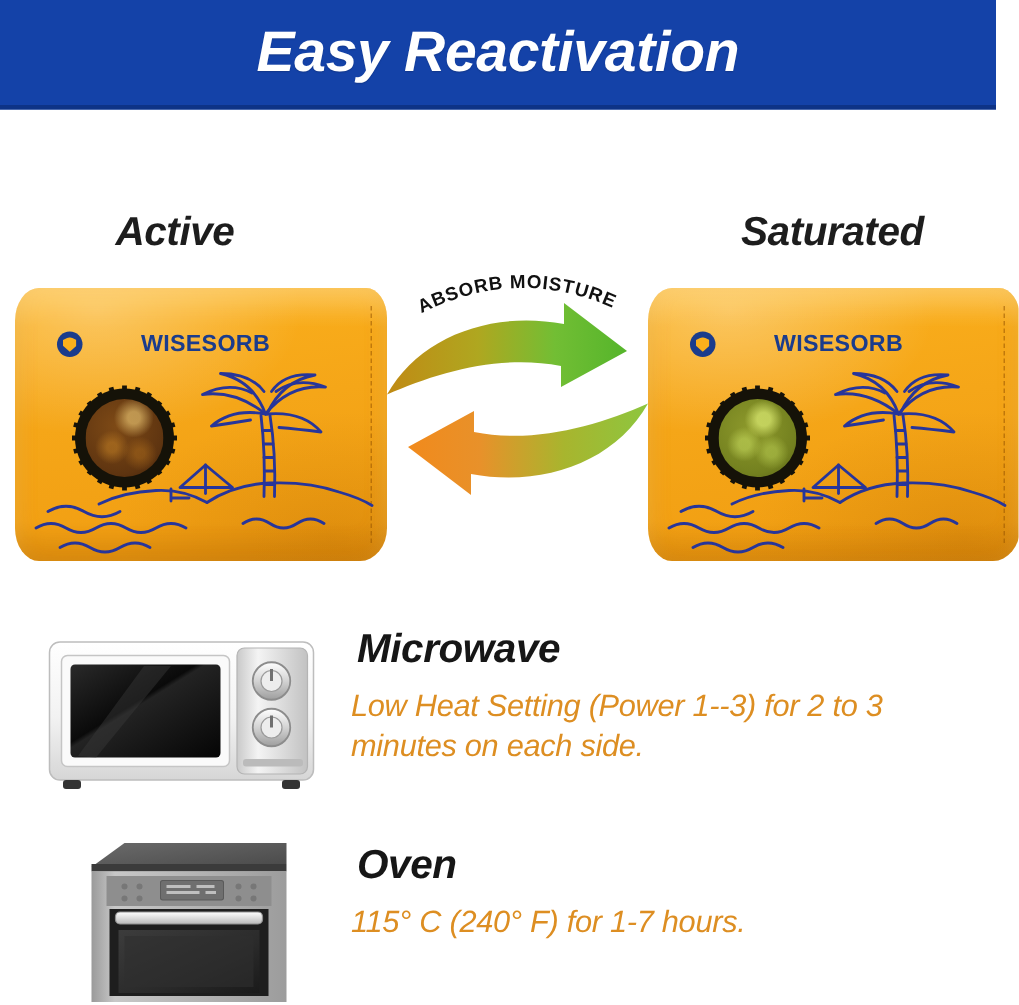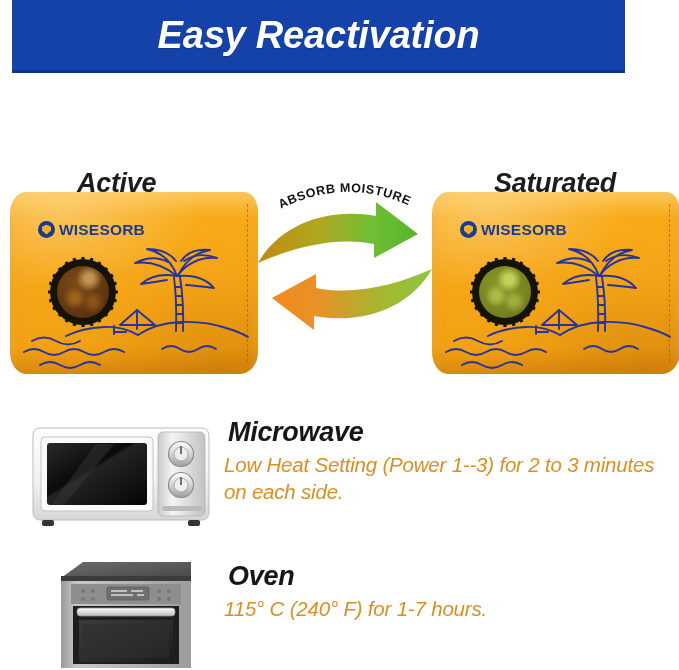--- a/index.html
+++ b/index.html
@@ -12,22 +12,22 @@
     height: 670px;
     position: relative;
     overflow: hidden;
     font-family: "Liberation Sans", sans-serif;
     -webkit-font-smoothing: antialiased;
   }
 
   
   .banner {
     position: absolute;
-    left: 12px; top: 0;
-    width: 613px;
+    left: 0; top: 0;
+    width: 664px;
     height: 70px;
     background: #1442A8;
     border-bottom: 3px solid #0E3386;
     display: flex;
     align-items: center;
     justify-content: center;
   }
   .banner-title {
     color: #ffffff;
     font-size: 38px;
@@ -40,21 +40,20 @@
 
   
   .state-label {
     position: absolute;
     font-size: 27px;
     font-weight: bold;
     font-style: italic;
     color: #1d1d1d;
     letter-spacing: -0.3px;
     white-space: nowrap;
-    margin-top: 29px;
   }
   #label-active   { left: 77px;  top: 139px; }
   #label-saturated{ left: 494px; top: 139px; text-align: center; }
 
   
   .sachet {
     position: absolute;
     width: 248px;
     height: 182px;
     top: 192px;
@@ -107,20 +106,21 @@
     width: 9px; height: 10px;
     background: #FBB01C;
     clip-path: polygon(50% 0%, 100% 22%, 100% 60%, 50% 100%, 0% 60%, 0% 22%);
   }
   .logo-text {
     font-size: 15.5px;
     font-weight: bold;
     color: #1B3C8C;
     letter-spacing: 0.2px;
     line-height: 1;
+    margin-left: 35px;
   }
 
   
   .indicator {
     position: absolute;
     left: 40px; top: 67px;
     width: 66px; height: 66px;
     border-radius: 50%;
   }
   .indicator .ring {
@@ -171,28 +171,28 @@
   #oven-art      { left: 55px; top: 4px;  width: 140px; height: 112px; }
 
   .instr-text { position: absolute; left: 222px; top: 0; width: 450px; }
   .instr-title {
     font-size: 27px;
     font-weight: bold;
     font-style: italic;
     color: #161616;
     letter-spacing: -0.3px;
     line-height: 1.05;
-    margin: 0 0 6px 6px;
+    margin: 0 0 6px 16px;
   }
   .instr-desc {
     font-size: 20.5px;
     font-style: italic;
     color: #DD8E22;
     line-height: 1.28;
-    margin: 2px;
+    margin: 12px;
     letter-spacing: -0.2px;
   }
   #row-oven .instr-text { top: 10px; }
 </style>
 </head>
 <body>
 
 <div class="banner">
   <div class="banner-title">Easy Reactivation</div>
 </div>

